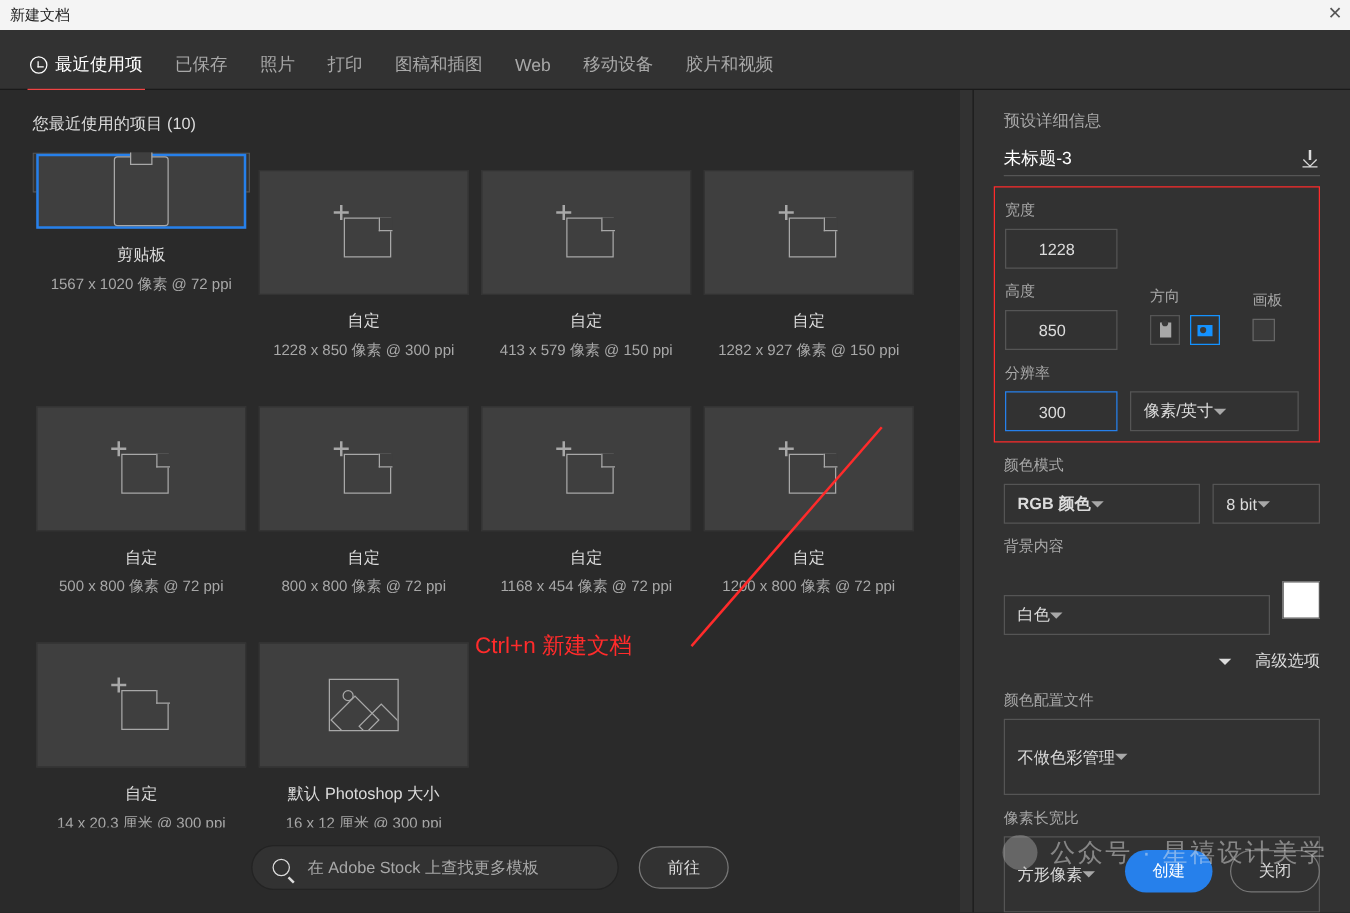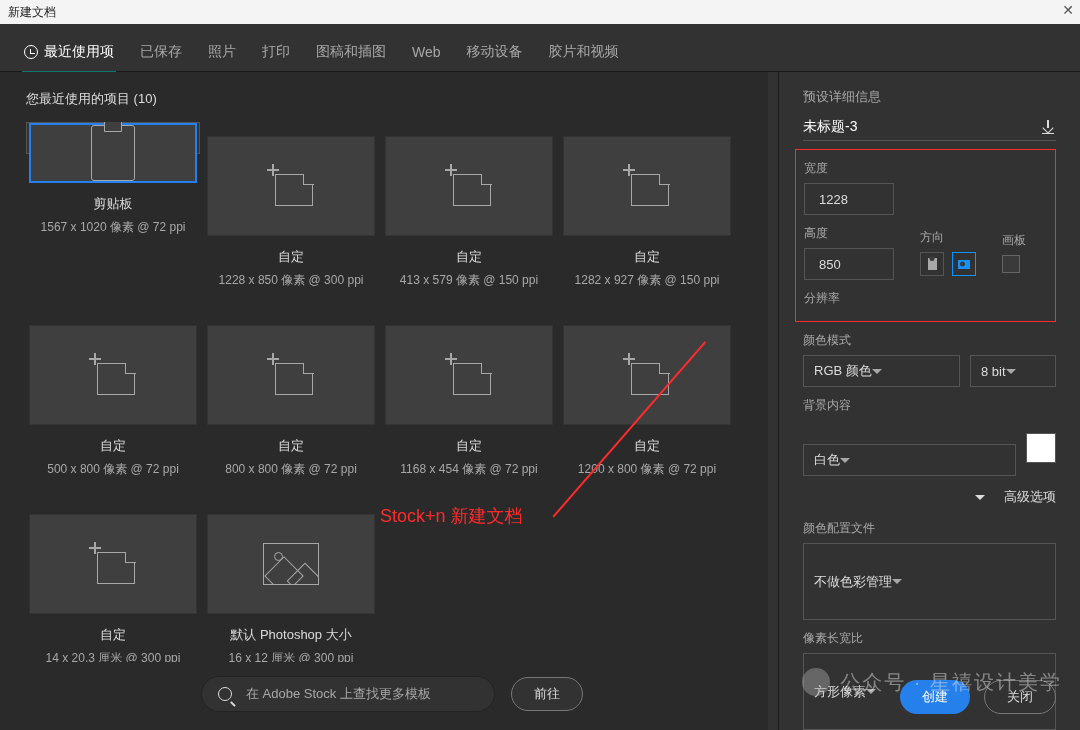--- a/index.html
+++ b/index.html
@@ -14,21 +14,21 @@
     --red:#ff2b2b;
     --border:#4a4a4a;
   }
   *{box-sizing:border-box;font-family:"Segoe UI","Microsoft YaHei",Arial,sans-serif;}
   body{margin:0;width:1080px;height:730px;background:#1f1f1f;color:var(--fg);position:relative;overflow:hidden;}
   .titlebar{height:24px;background:#f4f4f4;color:#222;display:flex;align-items:center;font-size:12px;padding:0 8px;position:relative;}
   .titlebar .close{position:absolute;right:6px;top:2px;font-size:14px;color:#555;cursor:pointer;}
   .window{position:absolute;top:24px;left:0;right:0;bottom:0;background:var(--bg2);display:flex;flex-direction:column;}
   .tabs{display:flex;gap:22px;padding:10px 22px 0 22px;height:48px;align-items:center;border-bottom:1px solid #1a1a1a;background:var(--bg2);}
   .tab{font-size:14px;color:var(--fg-dim);padding:10px 2px;cursor:pointer;display:flex;align-items:center;gap:6px;border-bottom:2px solid transparent;}
-  .tab.active{color:#fff;border-bottom:2px solid #0f766e;}
+  .tab.active{color:#fff;border-bottom:2px solid #ef4444;}
   .clock-ico{width:14px;height:14px;border:1.5px solid currentColor;border-radius:50%;position:relative;display:inline-block;}
   .clock-ico::after{content:"";position:absolute;left:50%;top:50%;width:4px;height:4px;border-left:1.5px solid currentColor;border-bottom:1.5px solid currentColor;transform:translate(-1px,-3px);}
   .body{flex:1;display:flex;min-height:0;}
   .left{flex:1;display:flex;flex-direction:column;background:var(--bg1);position:relative;padding:18px 10px 0 26px;}
   .left-head{font-size:13px;color:var(--fg);margin-bottom:14px;}
   .preset-scroll{flex:1;overflow:hidden;}
   .grid{display:grid;grid-template-columns:repeat(4,174px);gap:12px 4px;}
   .card{width:174px;display:flex;flex-direction:column;align-items:center;padding:14px 4px 10px 4px;cursor:pointer;}
   .card .thumb{width:168px;height:100px;background:#3f3f3f;border:1px solid #333;display:flex;align-items:center;justify-content:center;position:relative;}
   .card.sel .thumb{border:2px solid var(--accent);}
@@ -57,21 +57,21 @@
   .scrollgap{width:10px;background:var(--bg2);}
   .r-head{color:var(--fg-dim);margin-bottom:12px;}
   .title-row{display:flex;align-items:center;justify-content:space-between;border-bottom:1px solid #555;padding-bottom:4px;margin-bottom:8px;}
   .title-row .name{color:#fff;font-size:14px;}
   .dl-ico{width:16px;height:14px;position:relative;}
   .dl-ico::before{content:"";position:absolute;left:2px;bottom:0;width:12px;height:1.5px;background:var(--fg);box-shadow:-2px -3px 0 -0.5px var(--fg),2px -3px 0 -0.5px var(--fg);}
   .dl-ico .arr{position:absolute;left:7px;top:0;width:1.5px;height:8px;background:var(--fg);}
   .dl-ico .arr::after{content:"";position:absolute;left:-3px;top:4px;width:7px;height:7px;border-right:1.5px solid var(--fg);border-bottom:1.5px solid var(--fg);transform:rotate(45deg);}
   .fld-lbl{color:var(--fg-dim);font-size:12px;margin:10px 0 6px 0;}
   .row{display:flex;gap:10px;align-items:center;}
-  .num-in{width:90px;height:32px;background:var(--bg2);border:1px solid #555;color:var(--fg);padding:0 14px;font-size:13px;}
+  .num-in{width:90px;height:32px;background:var(--bg2);border:1px solid #555;color:var(--fg);padding:0 26px;font-size:13px;}
   .num-in.focus{border:1px solid var(--accent);}
   .sel{flex:1;height:32px;background:var(--bg2);border:1px solid #555;display:flex;align-items:center;justify-content:flex-start;padding:0 10px;color:var(--fg);cursor:pointer;}
   .sel .chev{width:0;height:0;border-left:5px solid transparent;border-right:5px solid transparent;border-top:5px solid var(--fg-dim);}
   .redbox{border:1.5px solid var(--red);padding:0 8px 8px 0;margin-left:-8px;}
   .redbox > *{margin-left:8px;}
   .orient{display:flex;gap:8px;align-items:center;}
   .orient .o-btn,{}
   .o-btn{width:24px;height:24px;border:1px solid #555;display:flex;align-items:center;justify-content:center;cursor:pointer;position:relative;}
   .o-btn.active{border:1px solid var(--accent-light);}
   .o-btn .p{width:9px;height:12px;background:var(--fg-dim);position:relative;}
@@ -229,21 +229,21 @@
                 <div class="img-ico">
                   <div class="m2"></div>
                 </div>
               </div>
               <div class="lbl">默认 Photoshop 大小</div>
               <div class="meta">16 x 12 厘米 @ 300 ppi</div>
             </div>
           </div>
       </div>
 
-      <div class="anno-text" style="left:380px;top:432px;">Stock+n 新建文档</div>
+      <div class="anno-text" style="left:380px;top:432px;">Ctrl+n 新建文档</div>
       <div class="anno-line" style="left:553px;top:444px;width:232px;transform:rotate(-49deg);"></div>
 
       <div class="search-row">
         <div class="search-box">
           <span class="mag"></span>
           <span>在 Adobe Stock 上查找更多模板</span>
         </div>
         <div class="go-btn">
             <span>前往</span>
           </div>
@@ -287,25 +287,32 @@
                 </div>
             </div>
           </div>
           <div>
             <div class="fld-lbl">画板</div>
             <div class="chk"></div>
           </div>
         </div>
 
         <div class="fld-lbl">分辨率</div>
+        <div class="row">
+          <input class="num-in focus" value="300" style="">
+          <div class="sel" style="margin-right:8px;">
+            <span>像素/英寸</span>
+              <span class="chev"></span>
+          </div>
+        </div>
       </div>
 
       <div class="fld-lbl">颜色模式</div>
       <div class="row">
-        <div class="sel" style="flex:1;">
+        <div class="sel" style="flex:1;font-weight:bold;">
           <span>RGB 颜色</span>
             <span class="chev"></span>
         </div>
         <div class="sel" style="width:86px;flex:none;">
           <span>8 bit</span>
             <span class="chev"></span>
         </div>
       </div>
 
       <div class="fld-lbl">背景内容</div>

